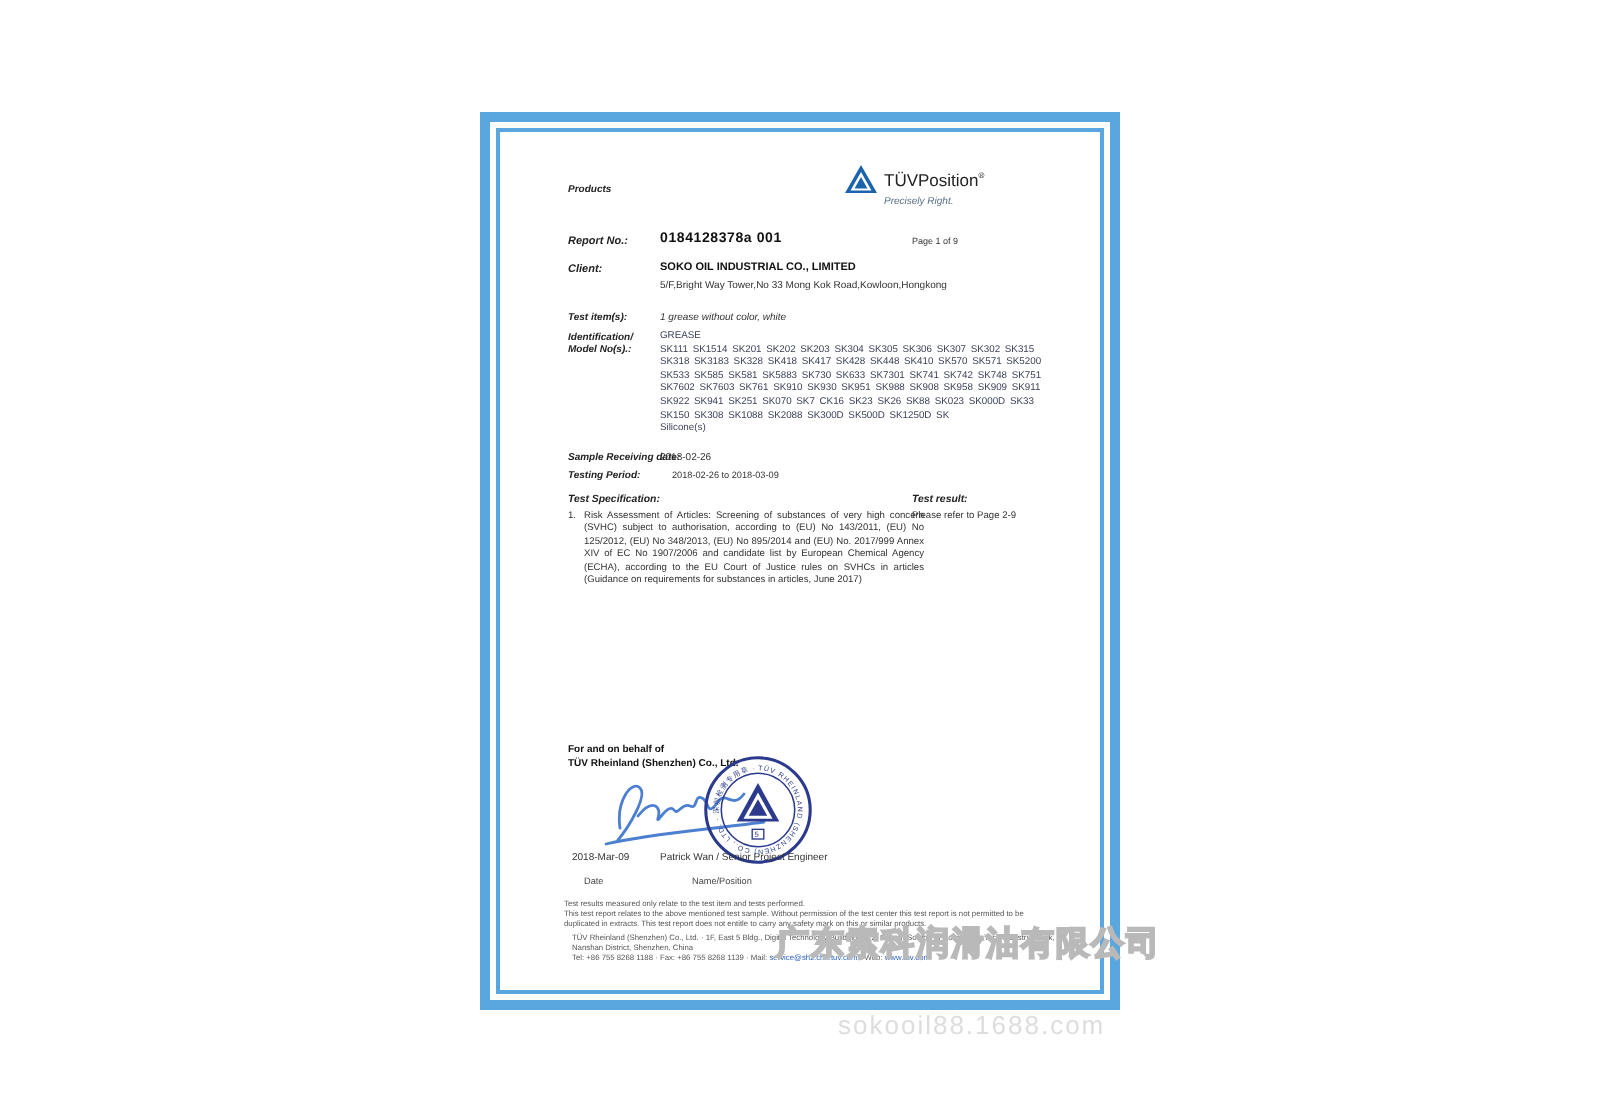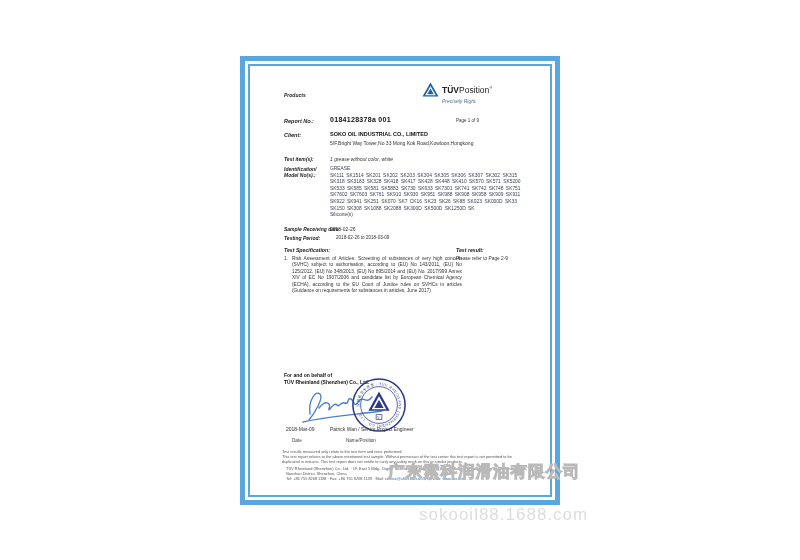--- a/index.html
+++ b/index.html
@@ -14,21 +14,21 @@
 
   .abs{position:absolute;}
   .lbl{font-weight:bold;font-style:italic;color:#222;}
 
   .products{left:34px;top:26px;font-size:5px;}
   
   .logo{left:172px;top:16px;width:118px;height:30px;}
   .logo-row{display:flex;align-items:center;}
   .logo-tri{width:17px;height:15px;margin-right:3px;}
   .logo-text{font-size:8.5px;color:#222;white-space:nowrap;}
-  .logo-text b{font-weight:bold;margin-top:29px;}
+  .logo-text b{font-weight:normal;margin-top:29px;}
   .logo-reg{font-size:4px;vertical-align:super;}
   .tagline{font-size:5px;color:#5a6e86;margin-left:20px;margin-top:1px;font-style:italic;}
 
   .report-label{left:34px;top:52px;font-size:5.5px;}
   .report-no{left:80px;top:50px;font-size:7px;font-weight:bold;color:#111;letter-spacing:.3px;}
   .page-num{left:206px;top:52px;font-size:4.5px;color:#333;}
 
   .client-label{left:34px;top:66px;font-size:5.5px;}
   .client-name{left:80px;top:65px;font-size:5.5px;font-weight:bold;color:#111;}
   .client-addr{left:80px;top:74px;font-size:5px;color:#333;}
@@ -63,21 +63,21 @@
   .name-cap{left:96px;top:372px;font-size:4.6px;color:#444;}
 
   .footnote{left:32px;top:384px;width:248px;font-size:3.9px;line-height:4.9px;color:#555;}
   .footnote .addr{margin-top:2px;margin-left:4px;}
   .footnote .tel{margin-left:4px;}
   .link{color:#2a62c0;}
 
   
   .wm-cn{position:absolute;left:388px;top:461px;font-size:16.5px;letter-spacing:1px;font-weight:bold;
     color:#efefef;-webkit-text-stroke:1px #b9b9b9;z-index:5;white-space:nowrap;}
-  .wm-url{position:absolute;left:419px;top:505px;font-size:17px;letter-spacing:1px;color:#dddddd;
+  .wm-url{position:absolute;left:419px;top:505px;font-size:13px;letter-spacing:1px;color:#dddddd;
     z-index:5;white-space:nowrap;}
 </style>
 </head>
 <body>
 
 <div class="stage">
 
   <div class="cert-frame">
     <div class="cert-page">
 

